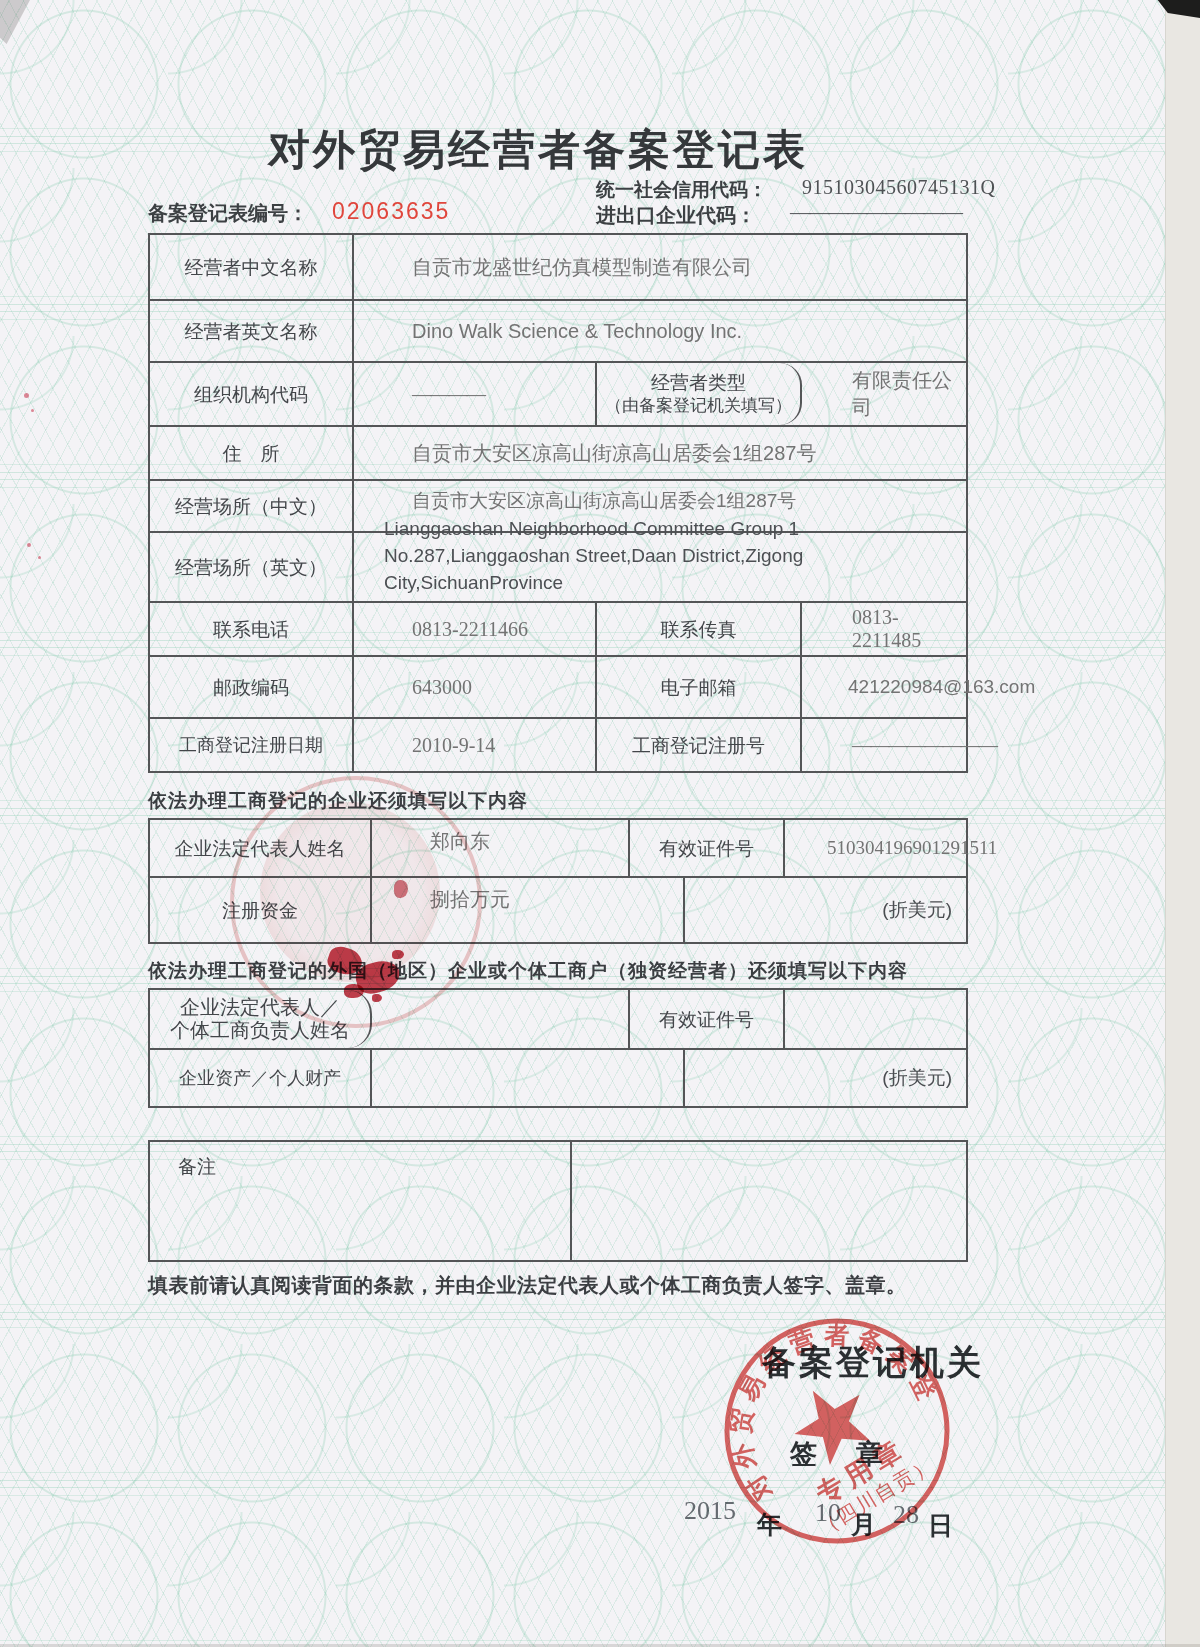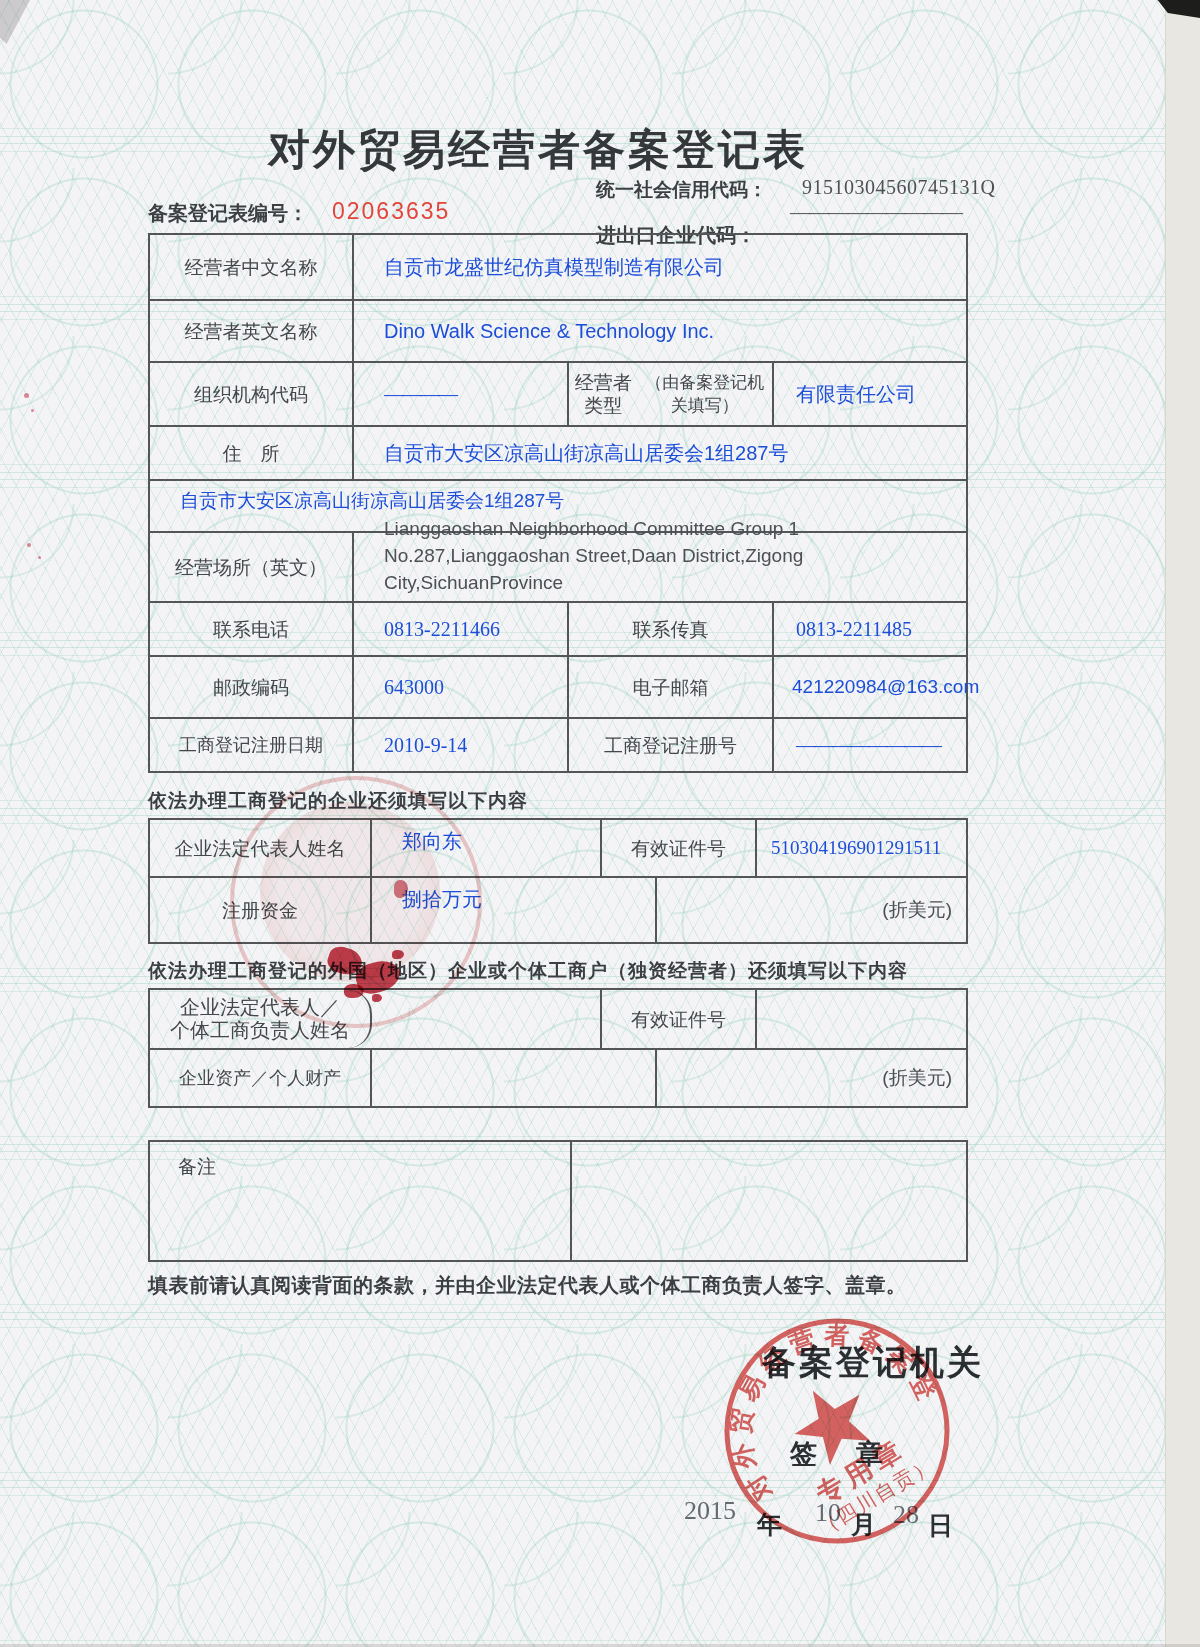--- a/index.html
+++ b/index.html
@@ -38,21 +38,21 @@
   .hdr-label{font-weight:bold;color:#3c4043;font-size:20px;}
   .dashline{letter-spacing:-2px;color:#55585b;}
 
   
   .tbl{position:absolute;left:148px;width:820px;border:2px solid #545557;box-sizing:border-box;}
   .trow{display:flex;border-bottom:2px solid #545557;box-sizing:border-box;}
   .trow:last-child{border-bottom:none;}
   .cell{box-sizing:border-box;border-right:2px solid #545557;display:flex;align-items:center;}
   .cell:last-child{border-right:none;}
   .lbl{justify-content:center;text-align:center;color:#43464a;font-size:19px;line-height:23px;}
-  .val{padding-left:30px;font-size:20px;color:#1d4ed8;}
+  .val{padding-left:30px;font-size:20px;color:#737373;margin-left:28px;}
   .c1{width:204px;flex:none;}
   .c2{width:215px;flex:none;}
   .c3{width:205px;flex:none;}
   .c4{flex:1;}
   .s1{width:222px;flex:none;}
   .s2{width:230px;flex:none;}
   .s3{width:155px;flex:none;}
   .s4{flex:1;}
   .w2{width:285px;flex:none;}
   .note-cell{justify-content:flex-end;padding-right:14px;font-size:19px;color:#4a4d51;}
@@ -79,46 +79,47 @@
 <div class="speck" style="left:24px;top:393px;width:5px;height:5px;"></div>
 <div class="speck" style="left:31px;top:409px;width:3px;height:3px;"></div>
 <div class="speck" style="left:27px;top:543px;width:4px;height:4px;"></div>
 <div class="speck" style="left:38px;top:556px;width:3px;height:3px;"></div>
 
 <div class="abs" style="left:268px;top:122px;font-size:42px;font-weight:bold;letter-spacing:3px;color:#35383b;">对外贸易经营者备案登记表</div>
 <span class="abs hdr-label" style="left:596px;top:177px;font-size:19px;">统一社会信用代码：</span>
 <span class="abs serif" style="left:802px;top:176px;font-size:20px;color:#4e5154;letter-spacing:.5px;">91510304560745131Q</span>
 <span class="abs hdr-label" style="left:148px;top:200px;">备案登记表编号：</span>
 <span class="abs" style="left:332px;top:198px;font-size:23px;letter-spacing:2px;color:#e0463c;">02063635</span>
-<span class="abs hdr-label" style="left:596px;top:202px;margin-top:20px;">进出口企业代码：</span>
+<span class="abs hdr-label" style="left:596px;top:202px;">进出口企业代码：</span>
 <span class="abs serif dashline" style="left:790px;top:200px;font-size:21px;">—————————</span>
 
 <div class="tbl" style="top:233px;">
   <div class="trow" style="height:66px;">
     <div class="cell lbl c1">经营者中文名称</div>
     <div class="cell val c4">自贡市龙盛世纪仿真模型制造有限公司</div>
   </div>
   <div class="trow" style="height:62px;">
     <div class="cell lbl c1">经营者英文名称</div>
     <div class="cell val c4">Dino Walk Science &amp; Technology Inc.</div>
   </div>
   <div class="trow" style="height:64px;">
     <div class="cell lbl c1">组织机构代码</div>
     <div class="cell val serif dashline c2">————</div>
-    <div class="cell lbl c3" style="flex-direction:row;justify-content:center;">
+    <div class="cell lbl c3" style="flex-direction:column;justify-content:center;border-radius:22px;">
       <div>经营者类型</div>
       <div style="font-size:17px;">（由备案登记机关填写）</div>
     </div>
     <div class="cell val c4" style="padding-left:22px;">有限责任公司</div>
   </div>
   <div class="trow" style="height:54px;">
     <div class="cell lbl c1">住　所</div>
     <div class="cell val c4">自贡市大安区凉高山街凉高山居委会1组287号</div>
   </div>
   <div class="trow" style="height:52px;">
+    <div class="cell lbl c1">经营场所（中文）</div>
     <div class="cell val c4" style="align-items:flex-start;padding-top:7px;font-size:19px;">自贡市大安区凉高山街凉高山居委会1组287号</div>
   </div>
   <div class="trow" style="height:70px;">
     <div class="cell lbl c1">经营场所（英文）</div>
     <div class="cell c4" style="position:relative;">
       <div class="en-addr">
         <div>Lianggaoshan Neighborhood Committee Group 1</div>
         <div>No.287,Lianggaoshan Street,Daan District,Zigong</div>
         <div>City,SichuanProvince</div>
       </div>

